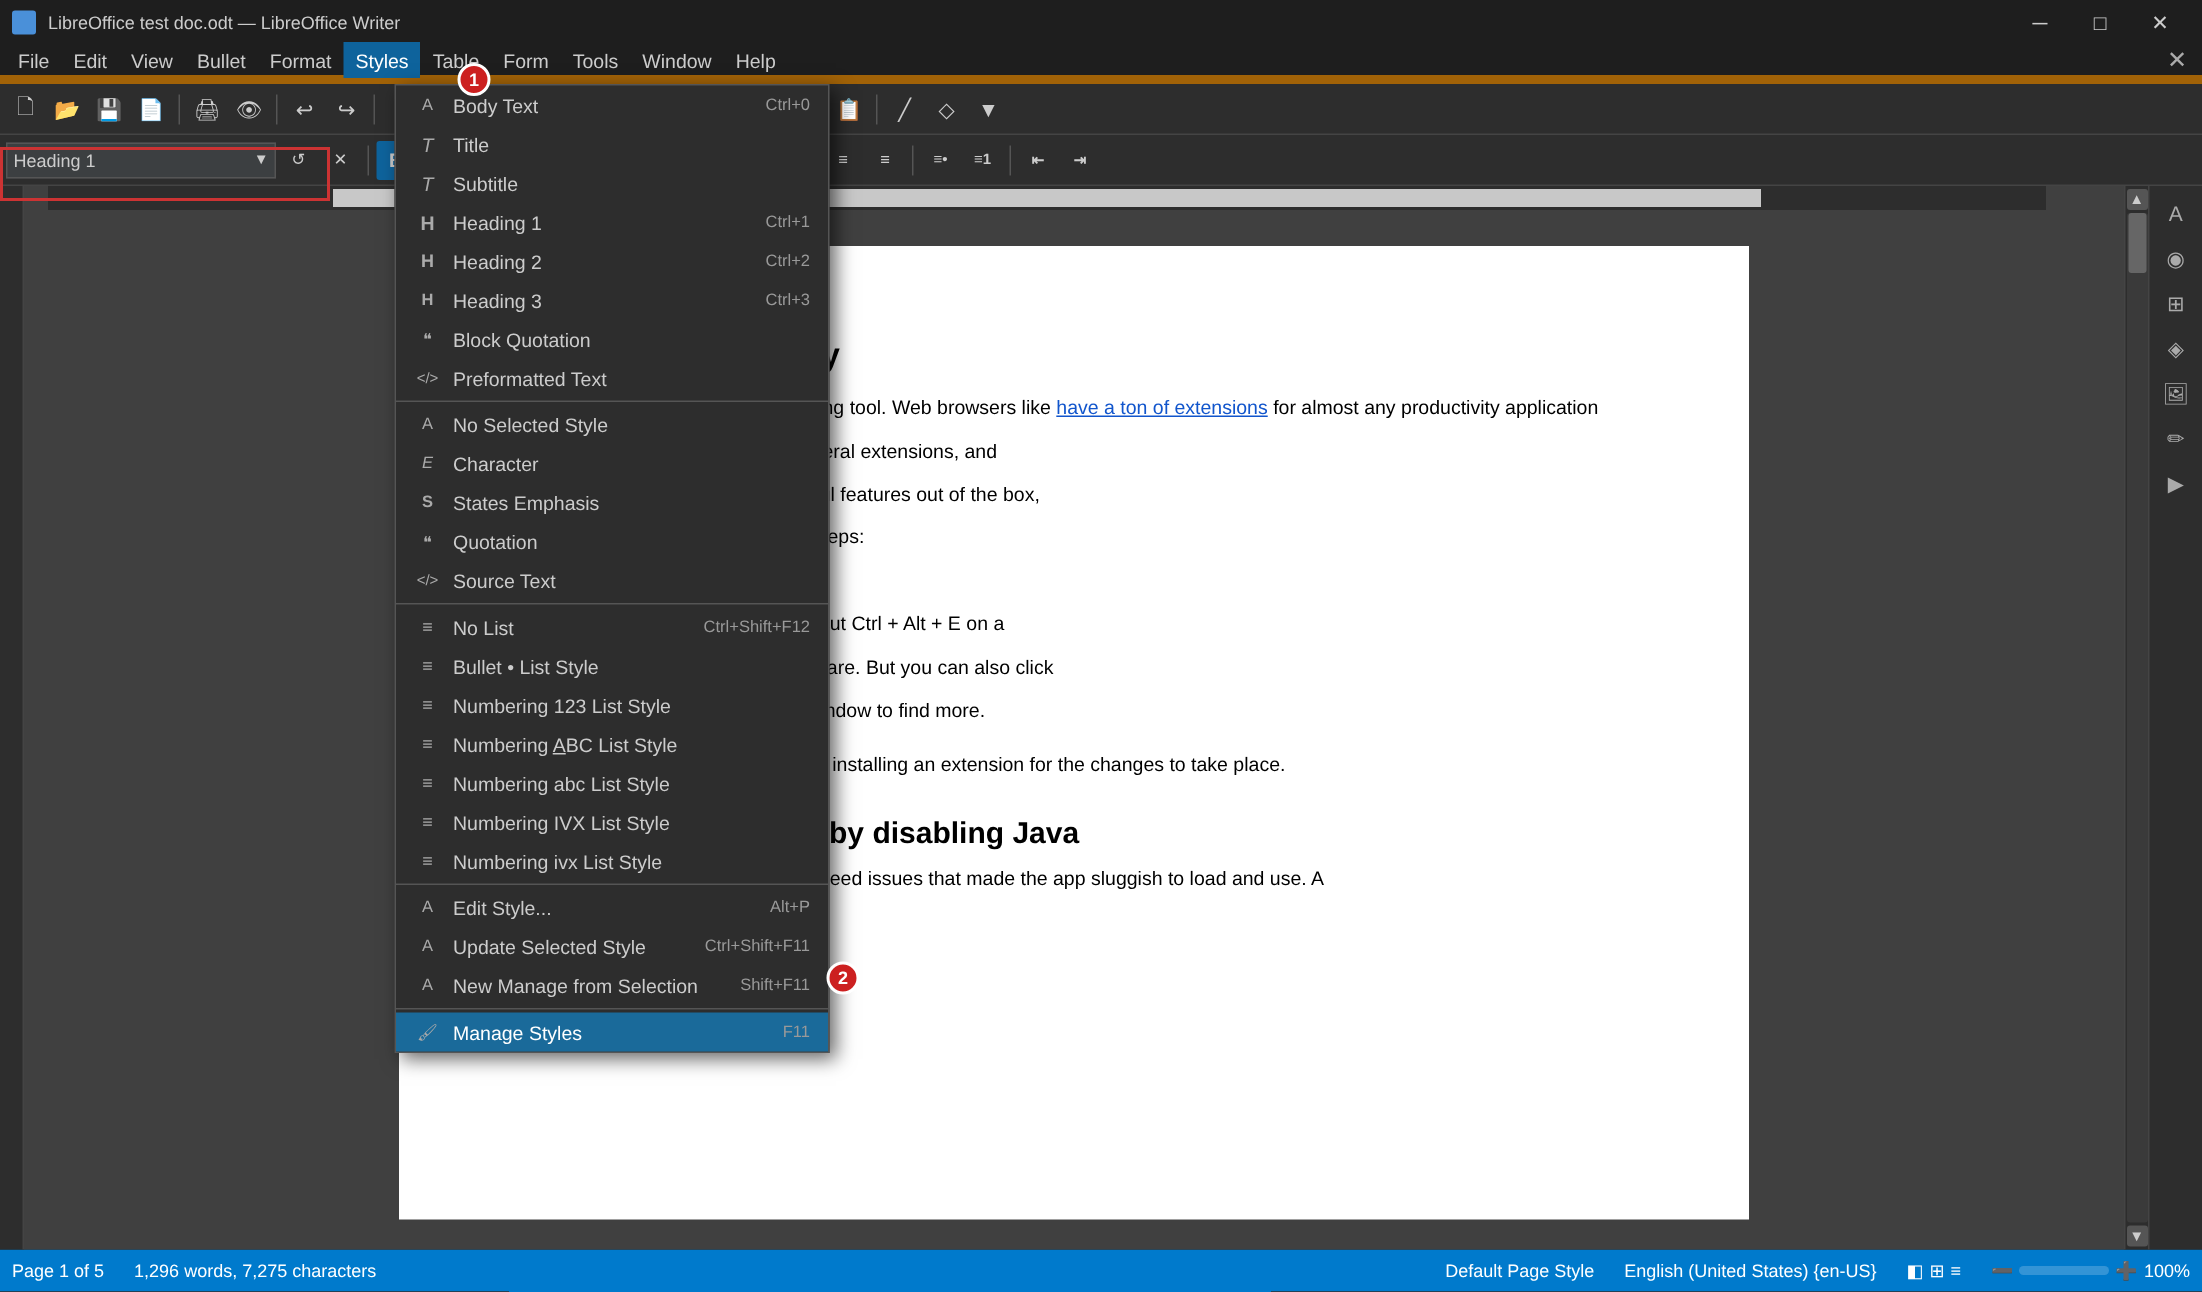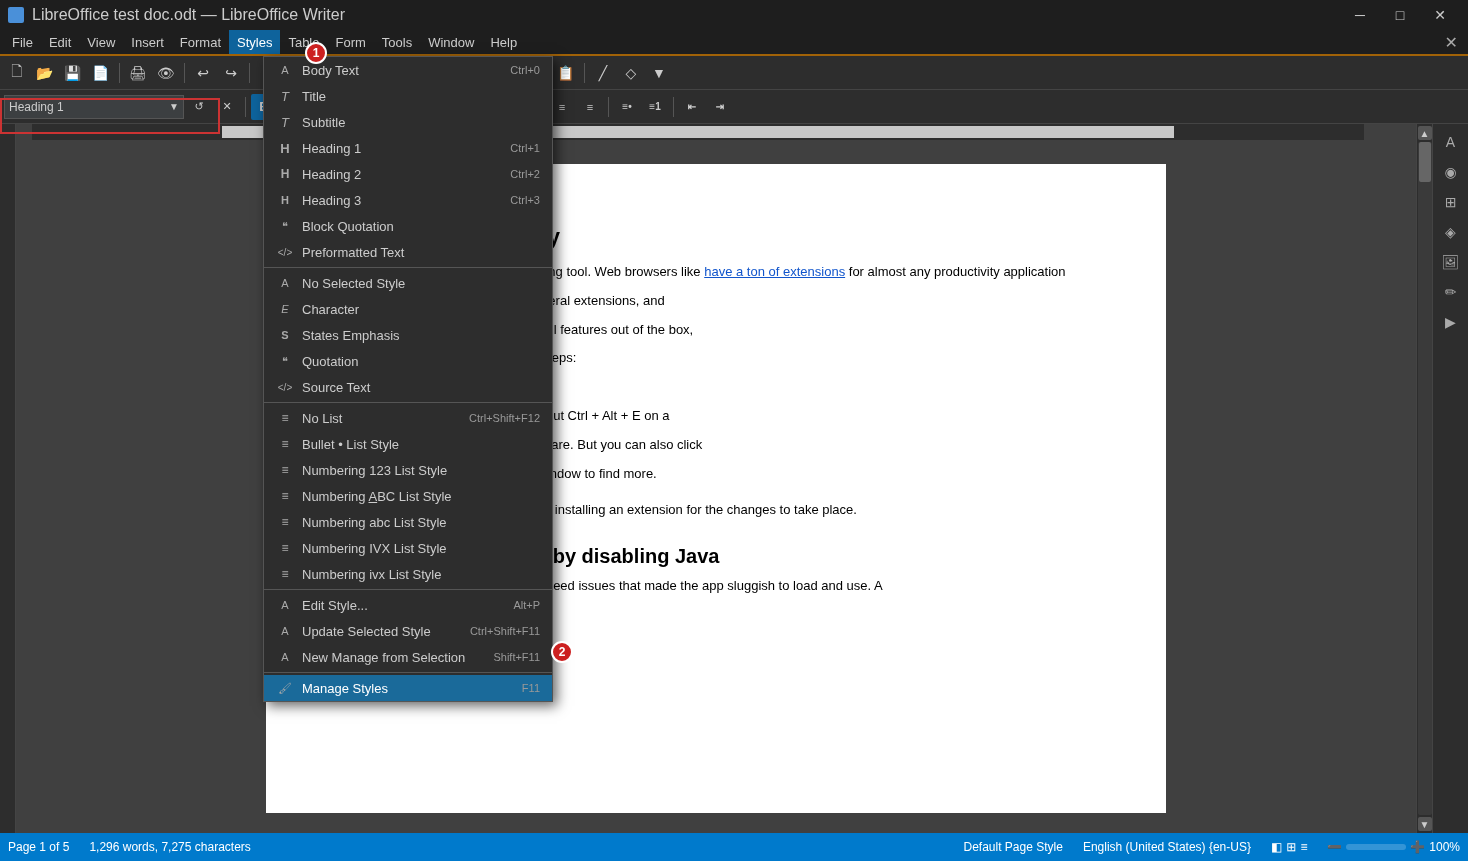--- a/index.html
+++ b/index.html
@@ -8,32 +8,32 @@
     
     #title-bar {
       background: #1e1e1e;
       height: 30px;
       display: flex;
       align-items: center;
       padding: 0 8px;
       gap: 8px;
     }
     #title-bar .app-icon { width: 16px; height: 16px; background: #4a90d9; border-radius: 2px; flex-shrink: 0; }
-    #title-bar .title-text { font-size: 16px; color: #cccccc; flex: 1; }
+    #title-bar .title-text { font-size: 12px; color: #cccccc; flex: 1; }
     #title-bar .win-controls { display: flex; gap: 0; margin-left: auto; }
     #title-bar .win-btn { width: 40px; height: 30px; display: flex; align-items: center; justify-content: center; cursor: pointer; font-size: 14px; color: #cccccc; }
 
     
     #menu-bar {
       background: #1e1e1e;
       height: 26px;
       display: flex;
       align-items: center;
       padding: 0 4px;
-      border-bottom: 2px solid #a16207;
+      border-bottom: 6px solid #a16207;
     }
     .menu-item {
       padding: 2px 8px;
       cursor: pointer;
       font-size: 13px;
       color: #cccccc;
       height: 24px;
       display: flex;
       align-items: center;
     }
@@ -209,21 +209,21 @@
     <div class="win-btn">─</div>
     <div class="win-btn">□</div>
     <div class="win-btn close">✕</div>
   </div>
 </div>
 
 <div id="menu-bar">
   <div class="menu-item">File</div>
   <div class="menu-item">Edit</div>
   <div class="menu-item">View</div>
-  <div class="menu-item">Insert</div>
+  <div class="menu-item">Bullet</div>
   <div class="menu-item">Format</div>
   <div class="menu-item active">Styles</div>
   <div class="menu-item">Table</div>
   <div class="menu-item">Form</div>
   <div class="menu-item">Tools</div>
   <div class="menu-item">Window</div>
   <div class="menu-item">Help</div>
   <div style="margin-left:auto;color:#aaa;font-size:16px;cursor:pointer;padding:0 6px;">✕</div>
 </div>
 

